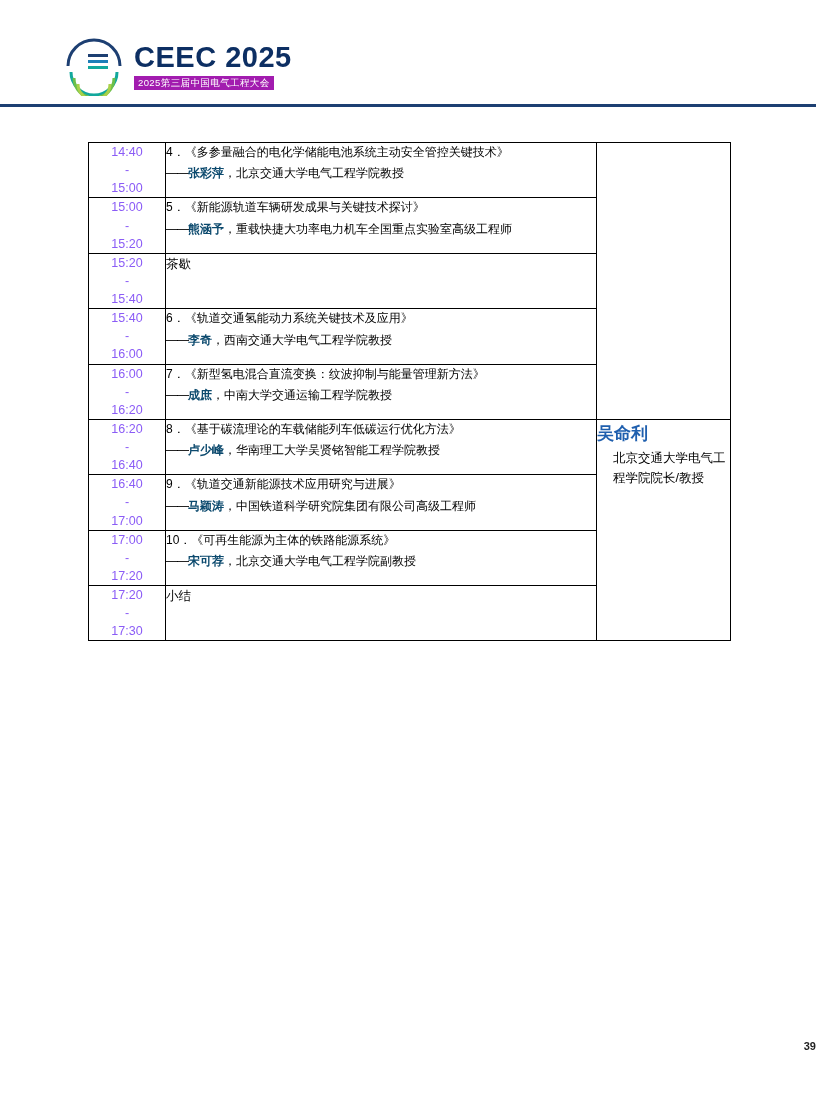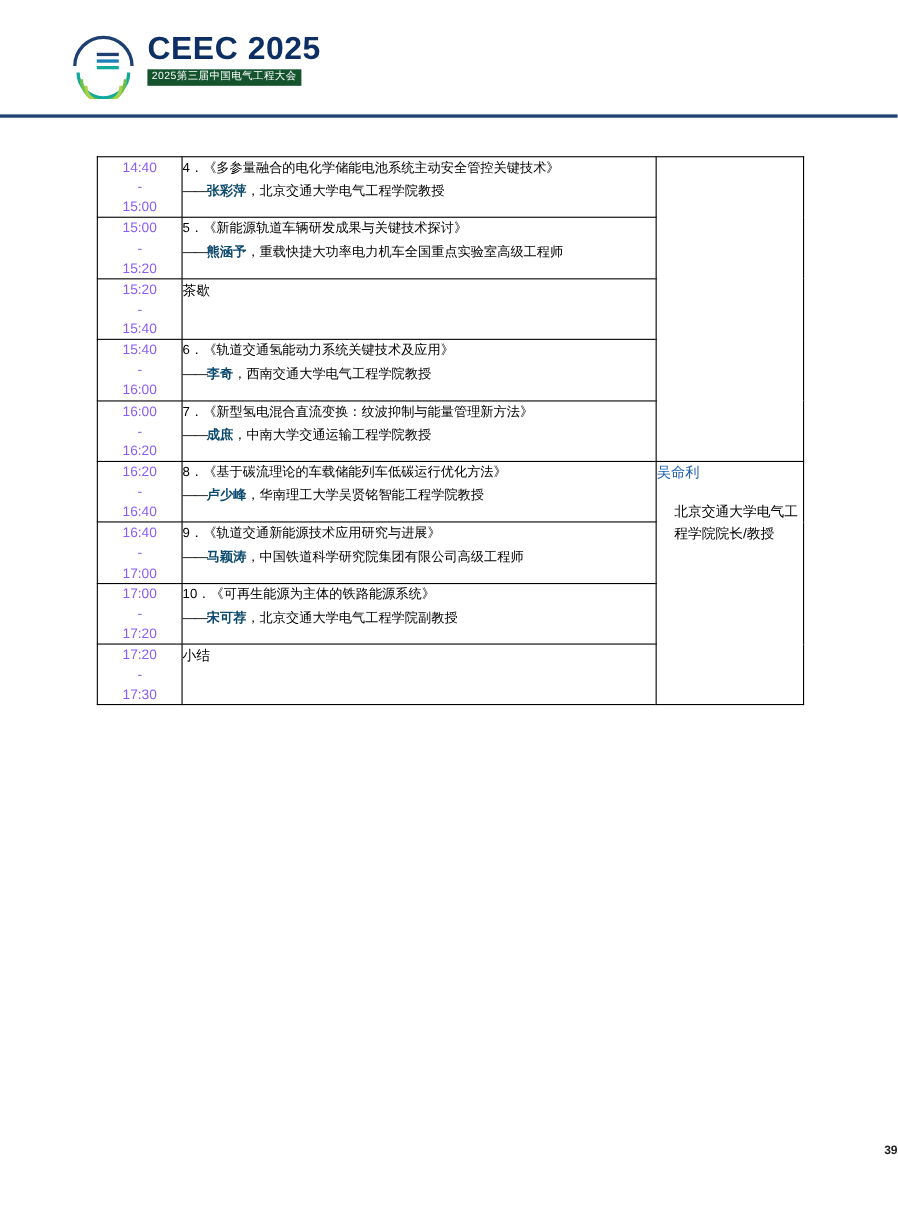--- a/index.html
+++ b/index.html
@@ -22,21 +22,21 @@
     height: 1100px;
     box-sizing: border-box;
   }
 
   
   .header {
     position: absolute;
     top: 30px;
     left: 62px;
     display: flex;
-    align-items: flex-start;
+    align-items: center;
     height: 72px;
   }
   .logo-mark {
     width: 64px;
     height: 60px;
     position: relative;
     margin-right: 8px;
   }
   .logo-mark svg { display: block; }
 
@@ -48,21 +48,21 @@
   .logo-title {
     font-size: 29px;
     font-weight: bold;
     letter-spacing: 0.5px;
     color: #0d2f63;
     line-height: 1.05;
     font-family: "Liberation Sans", sans-serif;
   }
   .logo-sub {
     margin-top: 3px;
-    background: #14532d;
+    background: #a21caf;
     color: #ffffff;
     font-size: 9.5px;
     letter-spacing: 0.4px;
     padding: 2px 4px 2px 4px;
     line-height: 1.1;
     width: fit-content;
   }
 
   .header-rule {
     position: absolute;
@@ -130,24 +130,24 @@
     color: #0c4a6e;
     font-weight: bold;
   }
   .plain-cell {
     font-size: 12.5px;
     padding: 14px 10px;
     line-height: 1.6;
   }
   .chair-name {
     color: #1f5fae;
-    font-weight: normal;
-    font-size: 13px;
+    font-weight: bold;
+    font-size: 17px;
     display: block;
-    margin-bottom: 14px;
+    margin-bottom: 1px;
   }
   .chair-affil {
     color: #000;
     font-size: 12.5px;
     display: block;
     line-height: 1.6;
     margin-left: 16px;
   }
   .chair-block {
     position: relative;

